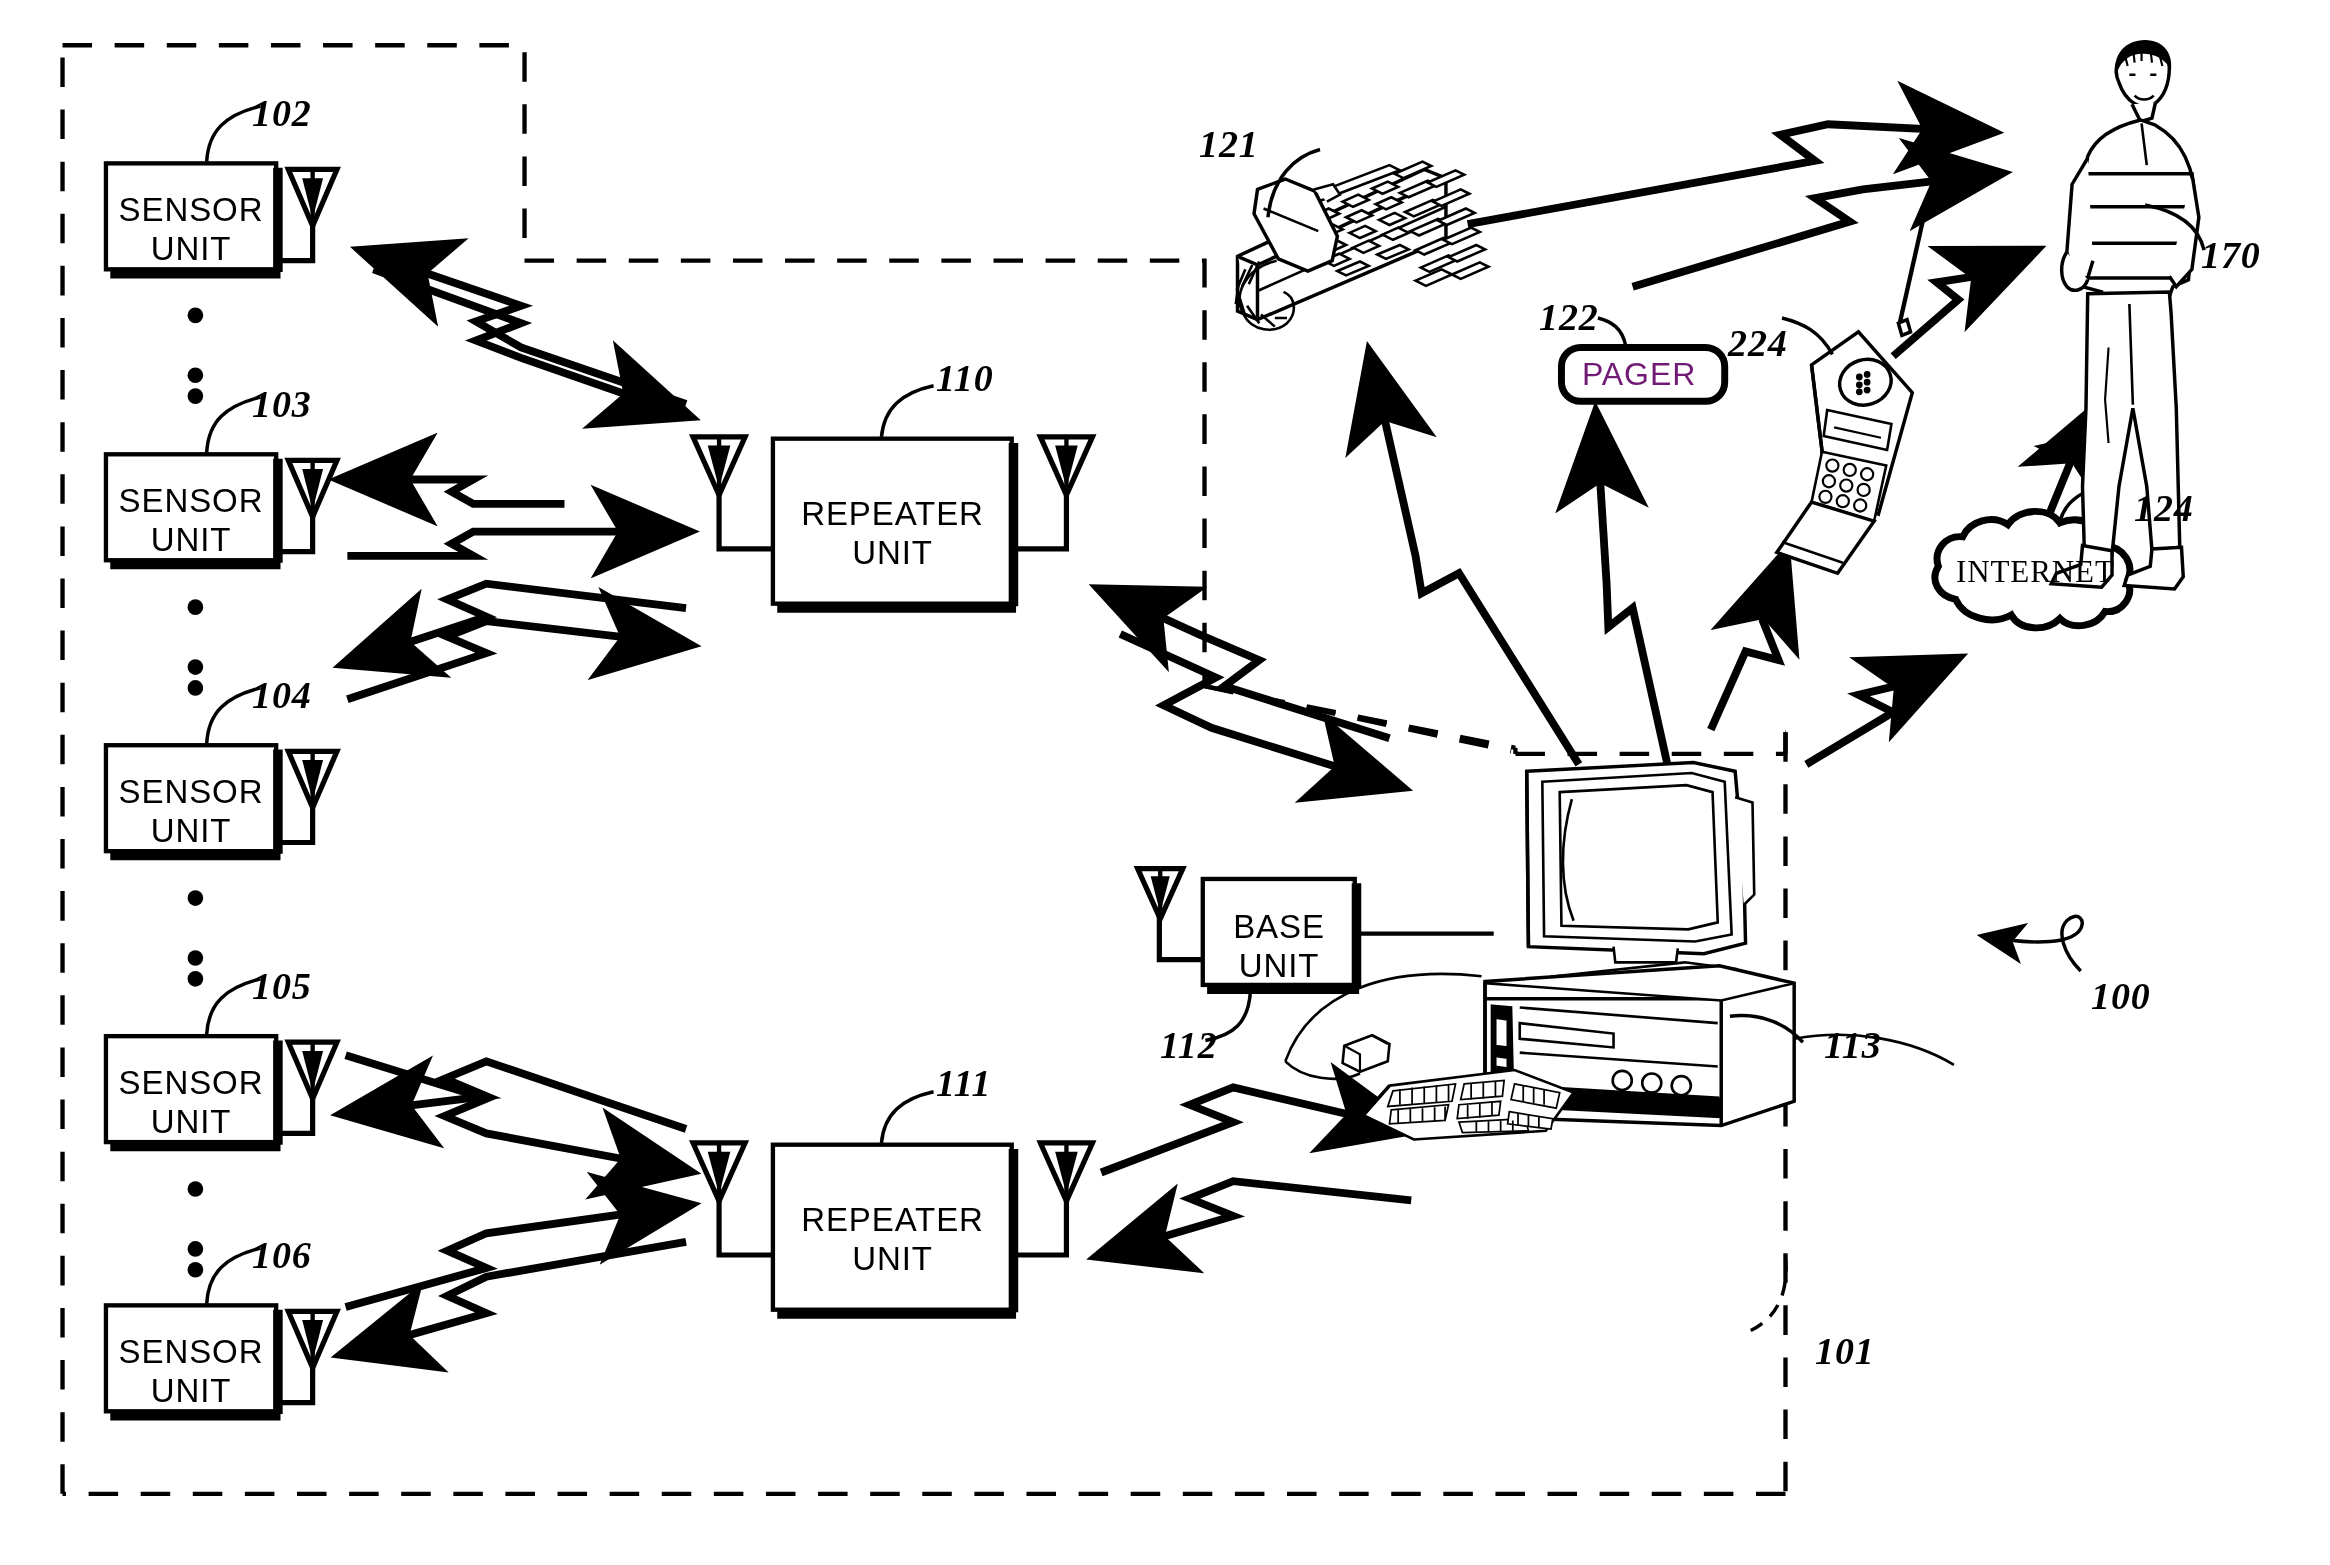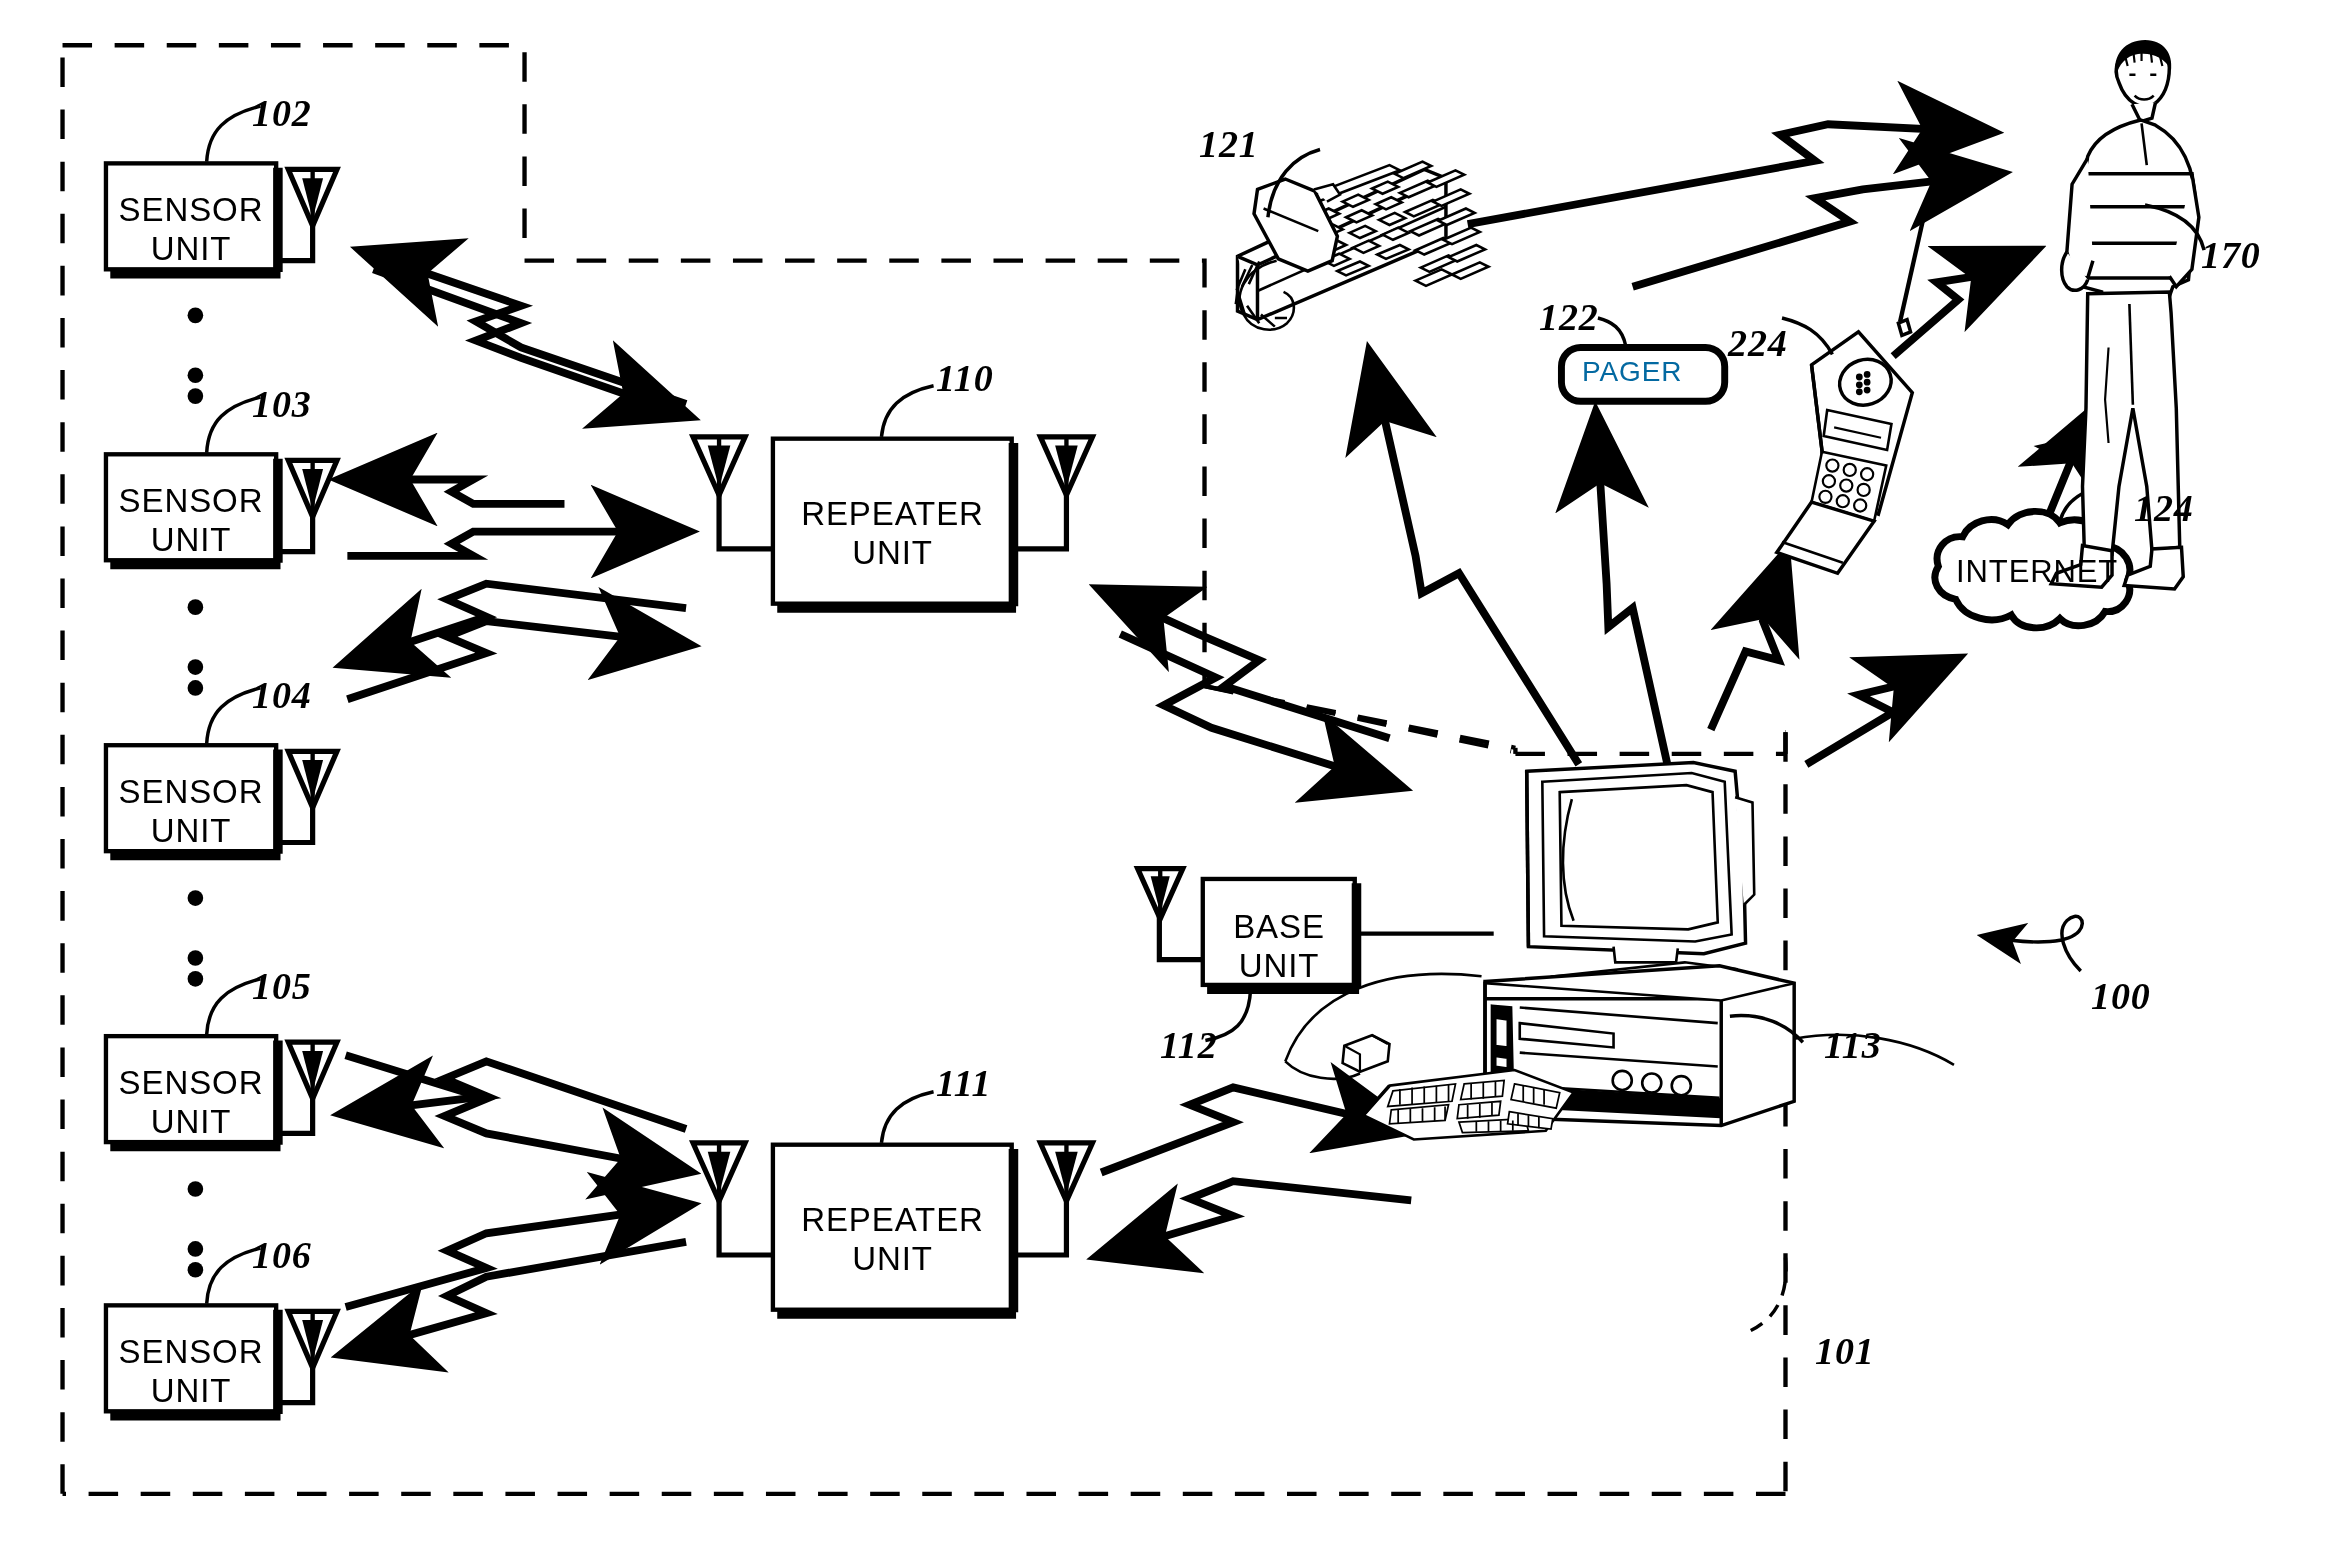--- a/index.html
+++ b/index.html
@@ -23,31 +23,31 @@
     font-size:33px;
     color:#000;
     text-align:center;
     line-height:1.18;
     white-space:nowrap;
     letter-spacing:0.9px;
     margin-top:15px;
   }
   .cloudlabel{
     position:absolute;
-    font-family:Liberation Sans, sans-serif;
+    font-family:Liberation Serif, serif;
     font-size:31px;
     letter-spacing:0.9px;
     color:#000;white-space:nowrap;
   }
   .pagerlabel{
     position:absolute;
     font-family:"Liberation Sans",sans-serif;
-    font-size:28px;
+    font-size:32px;
     letter-spacing:0.9px;
-    color:#0369a1;white-space:nowrap;
+    color:#701a75;white-space:nowrap;
   }
 </style>
 </head>
 <body>
 
 <div id="fig">
 
 <svg viewBox="0 0 2683 1803" xmlns="http://www.w3.org/2000/svg">
   <defs>
     <marker id="ah" markerWidth="14" markerHeight="12" refX="12" refY="6" orient="auto" markerUnits="strokeWidth">

